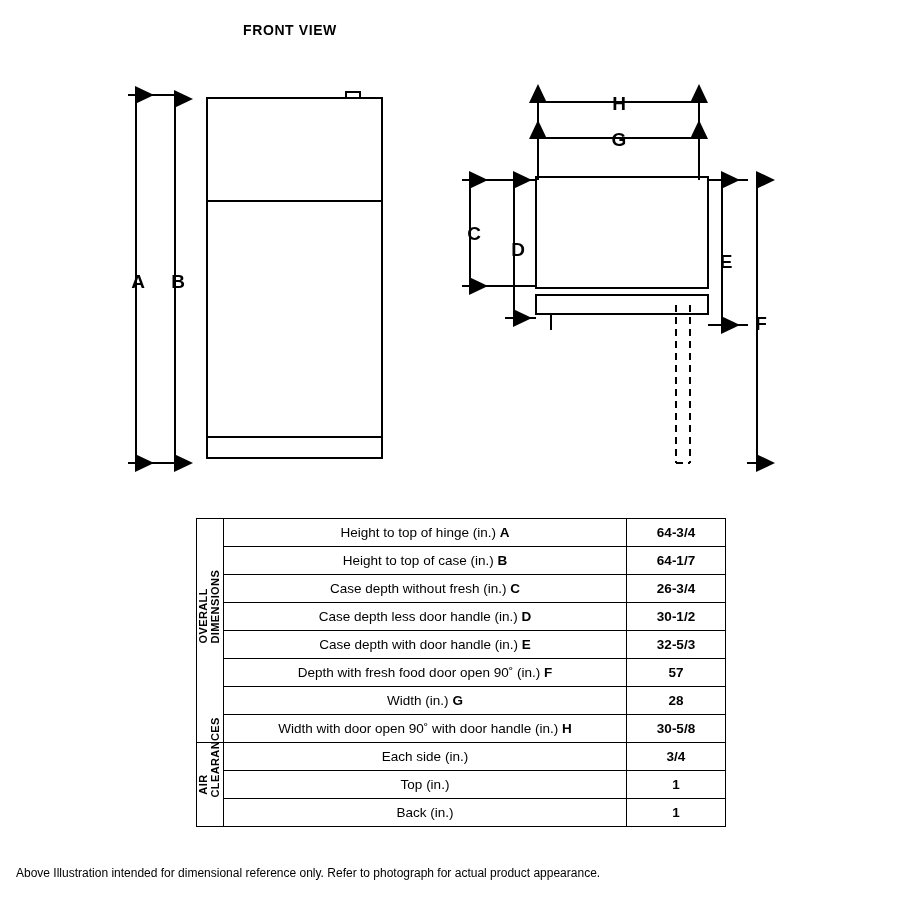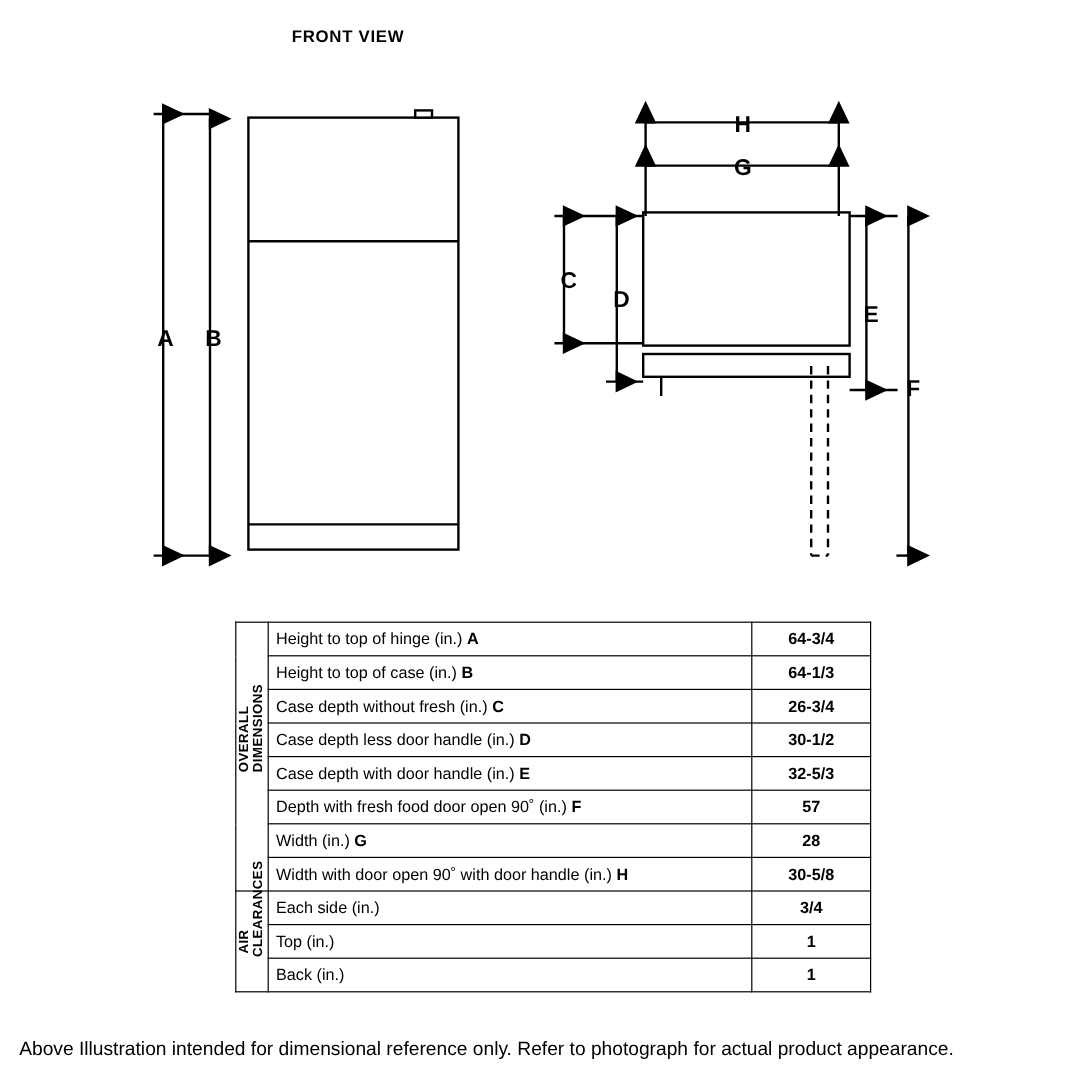--- a/index.html
+++ b/index.html
@@ -58,39 +58,39 @@
     font-size: 13.5px;
     padding: 0 6px;
     vertical-align: middle;
   }
   .dim-table td.grp {
     width: 26px;
     padding: 0;
     text-align: center;
     vertical-align: middle;
   }
-  .dim-table td.desc { width: 390px; text-align: left; }
+  .dim-table td.desc { width: 390px; text-align: center; }
   .dim-table td.val  { width: 86px;  text-align: center; font-weight: bold; margin-top: 22px; }
   .rotlabel {
     display: block;
     transform: rotate(-90deg);
     white-space: nowrap;
     font-size: 11px;
     font-weight: bold;
     letter-spacing: 0.4px;
     line-height: 1.05;
     text-align: center;
   }
   .desc b { font-weight: bold; }
 
   .footnote {
     position: absolute;
     left: 16px;
     top: 866px;
-    font-size: 16px;
+    font-size: 12px;
     color: #000;
   }
 </style>
 </head>
 <body>
 
 <div class="page">
 
   <div class="view-title" id="front-view-title">FRONT VIEW</div>
 
@@ -168,21 +168,21 @@
 
       <tr>
         <td class="grp" rowspan="8">
           <span class="rotlabel"><span>OVERALL</span><br><span>DIMENSIONS</span></span>
         </td>
         <td class="desc"><span>Height to top of hinge (in.)</span> <b>A</b></td>
         <td class="val">64-3/4</td>
       </tr>
       <tr>
         <td class="desc"><span>Height to top of case (in.)</span> <b>B</b></td>
-        <td class="val">64-1/3</td>
+        <td class="val">64-1/7</td>
       </tr>
       <tr>
         <td class="desc"><span>Case depth without fresh (in.)</span> <b>C</b></td>
         <td class="val">26-3/4</td>
       </tr>
       <tr>
         <td class="desc"><span>Case depth less door handle (in.)</span> <b>D</b></td>
         <td class="val">30-1/2</td>
       </tr>
       <tr>

